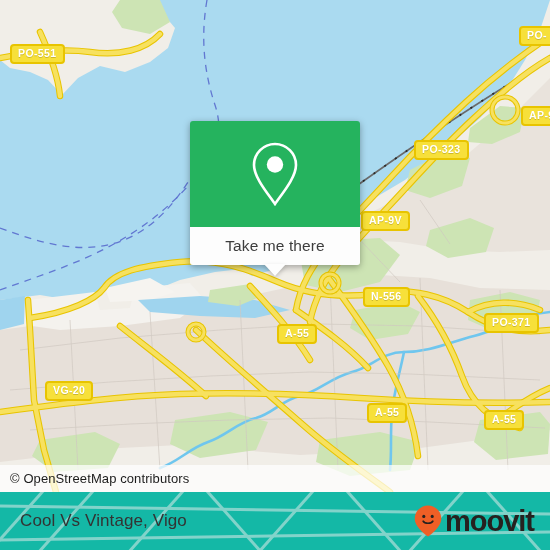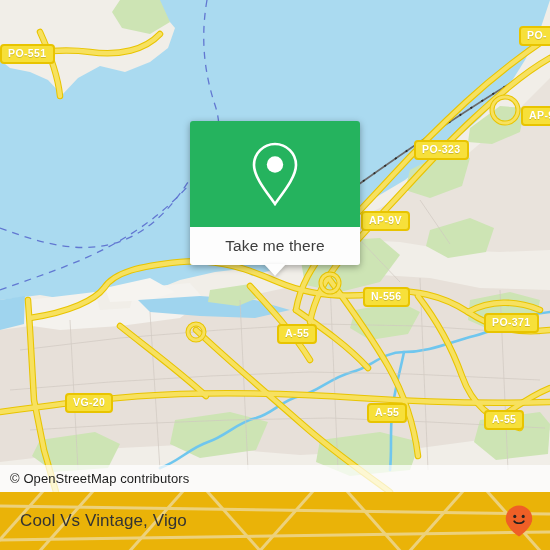--- a/index.html
+++ b/index.html
@@ -81,21 +81,21 @@
   }
   #attribution-text {
     font-size: 13px; color: #1c1c1c;
     padding-left: 10px; letter-spacing: 0.1px;
   }
 
   
   #footer {
     position: absolute; left: 0; top: 492px;
     width: 550px; height: 58px;
-    background: #eab308; overflow: hidden; text-decoration: underline;
+    background: #14b8a6; overflow: hidden; text-decoration: underline;
   }
   #footer-watermark { position: absolute; left:0; top:0; width:550px; height:58px; opacity: .5; }
   #footer-title {
     position: absolute; left: 20px; top: 50%; transform: translateY(-50%);
     font-size: 17px; color: #333333; letter-spacing: 0.1px;
   }
   #brand {
     position: absolute; right: 16px; top: 50%; transform: translateY(-50%);
     display: flex; align-items: center; gap: 2px;
   }
@@ -242,29 +242,29 @@
         <circle cx="196" cy="332" r="8"></circle>
       </g>
       <g fill="none" stroke="#f7e15f" stroke-width="3">
         <circle cx="505" cy="110" r="13"></circle>
         <circle cx="330" cy="283" r="9"></circle>
         <circle cx="196" cy="332" r="8"></circle>
       </g>
     </svg>
 
     <div class="layer" id="shields">
-        <div class="shield" style="left: 0; top: 44px;">PO-551</div>
+        <div class="shield" style="left: 10px; top: 44px;">PO-551</div>
         <div class="shield" style="left: 519px; top: 26px;">PO-</div>
         <div class="shield" style="left: 521px; top: 106px;">AP-9</div>
         <div class="shield" style="left: 414px; top: 140px; text-align: center;">PO-323</div>
         <div class="shield" style="left: 361px; top: 211px;">AP-9V</div>
         <div class="shield" style="left: 363px; top: 287px;">N-556</div>
         <div class="shield" style="left: 484px; top: 313px;">PO-371</div>
         <div class="shield" style="left: 277px; top: 324px;">A-55</div>
-        <div class="shield" style="left: 45px; top: 393px; margin-left: 20px;">VG-20</div>
+        <div class="shield" style="left: 45px; top: 381px;">VG-20</div>
         <div class="shield" style="left: 367px; top: 403px;">A-55</div>
         <div class="shield" style="left: 484px; top: 410px;">A-55</div>
       </div>
 
     <div id="card">
       <div id="card-top">
         <svg width="56" height="70" viewBox="0 0 56 70">
           <path d="M28,5 C39.6,5 49,14.4 49,26 C49,39 34,56 28,65
                    C22,56 7,39 7,26 C7,14.4 16.4,5 28,5 Z" fill="none" stroke="#ffffff" stroke-width="2.6"></path>
           <circle cx="28" cy="25.5" r="8.2" fill="#ffffff"></circle>
@@ -298,15 +298,16 @@
     </svg>
     <span id="footer-title">Cool Vs Vintage, Vigo</span>
     <div id="brand">
       <svg width="30" height="34" viewBox="0 0 30 34">
         <path d="M15,1.5 C22.4,1.5 28.3,7.4 28.3,14.8 C28.3,22 19.5,29.5 15,32.5
                  C10.5,29.5 1.7,22 1.7,14.8 C1.7,7.4 7.6,1.5 15,1.5 Z" fill="#ef5f26"></path>
         <circle cx="10.8" cy="12.4" r="1.55" fill="#26211f"></circle>
         <circle cx="19.2" cy="12.4" r="1.55" fill="#26211f"></circle>
         <path d="M10.2,17.2 C11.8,19.9 18.2,19.9 19.8,17.2" fill="none" stroke="#26211f" stroke-width="1.7" stroke-linecap="round"></path>
       </svg>
+      <span id="brand-name">moovit</span>
     </div>
   </div>
 </div>
 
 </body></html>

